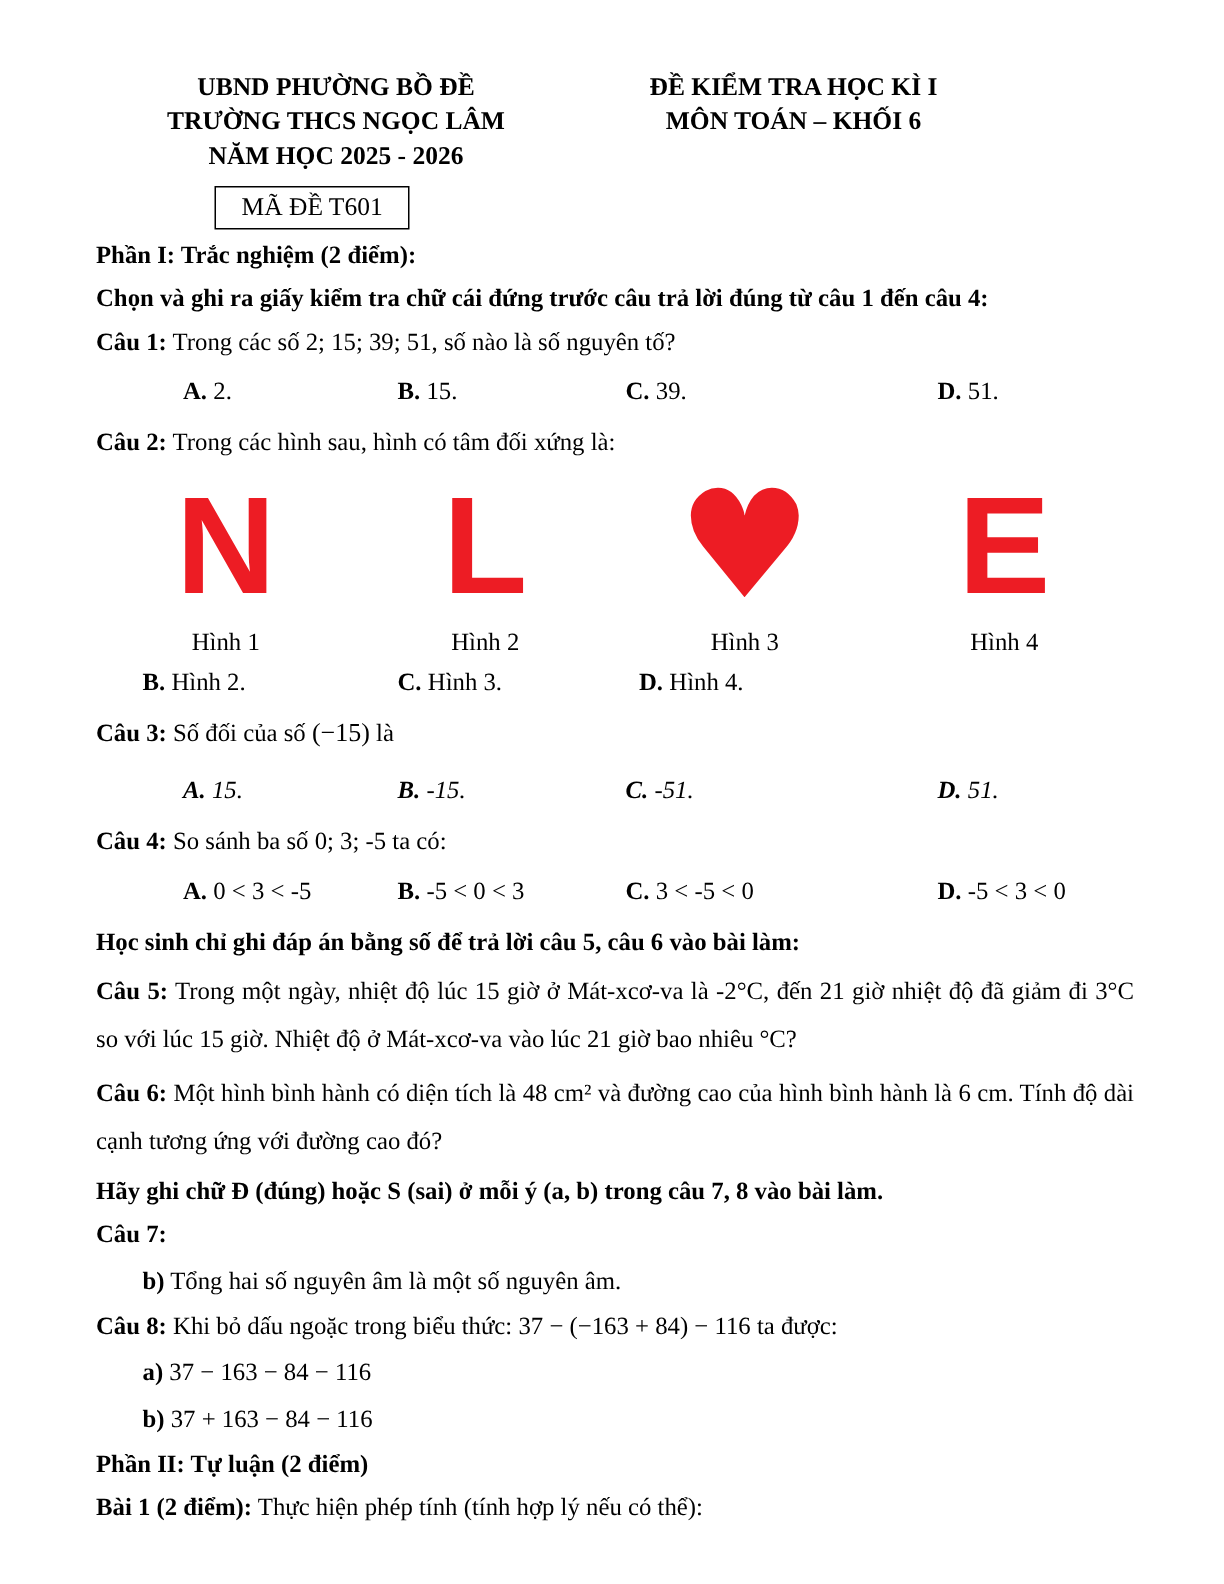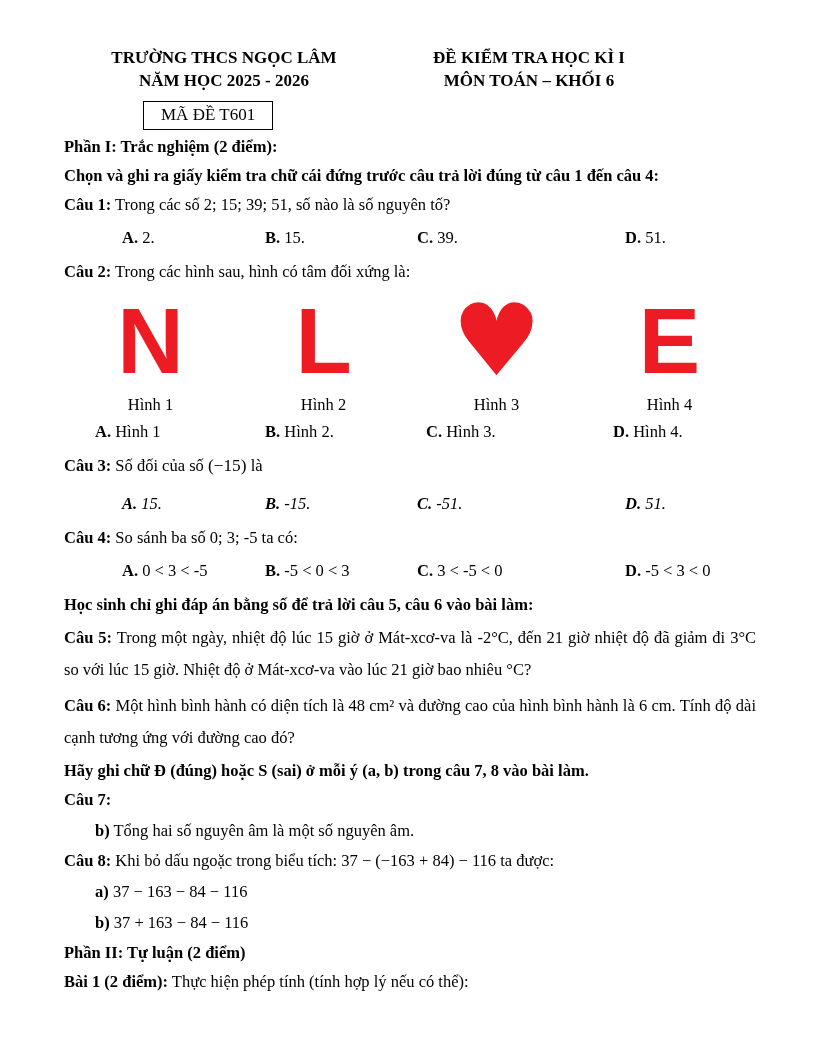--- a/index.html
+++ b/index.html
@@ -43,20 +43,21 @@
   .twocol { display:grid; grid-template-columns:313px 1fr; padding-left:38px; margin:6px 0; line-height:28px; }
   .expr-tall { font-size:1.05em; }
 </style>
 </head>
 <body>
 
 <div class="page">
 
   <div class="hdr">
     <div class="hdr-left">
+      <div>UBND PHƯỜNG BỒ ĐỀ</div>
       <div>TRƯỜNG THCS NGỌC LÂM</div>
       <div>NĂM HỌC 2025 - 2026</div>
     </div>
     <div class="hdr-right">
       <div>ĐỀ KIỂM TRA HỌC KÌ I</div>
       <div>MÔN TOÁN – KHỐI 6</div>
     </div>
   </div>
 
   <div class="code-box-row">
@@ -93,21 +94,20 @@
     <div class="fig">
       <div class="fig-glyph heart red-glyph" style="color: rgb(237, 28, 36);">♥</div>
       <div class="fig-caption">Hình 3</div>
     </div>
     <div class="fig">
       <div class="fig-glyph red-glyph" style="color: rgb(237, 28, 36);">E</div>
       <div class="fig-caption">Hình 4</div>
     </div>
   </div>
   <div class="opts q2o">
-    <span><b>A.</b> <span>Hình 1</span></span>
     <span><b>B.</b> <span>Hình 2.</span></span>
     <span><b>C.</b> <span>Hình 3.</span></span>
     <span><b>D.</b> <span>Hình 4.</span></span>
   </div>
 
   <div class="line" style="margin-top:8px;">
     <span class="qlabel">Câu 3:</span>
     <span>Số đối của số</span>
     <span class="math expr-tall">(−15)</span>
     <span>là</span>
@@ -145,21 +145,21 @@
   <div class="line bold">Hãy ghi chữ Đ (đúng) hoặc S (sai) ở mỗi ý (a, b) trong câu 7, 8 vào bài làm.</div>
 
   <div class="line bold">Câu 7:</div>
   <div class="subitem">
     <b>b)</b>
     <span>Tổng hai số nguyên âm là một số nguyên âm.</span>
   </div>
 
   <div class="line">
     <span class="qlabel">Câu 8:</span>
-    <span>Khi bỏ dấu ngoặc trong biểu tích:</span>
+    <span>Khi bỏ dấu ngoặc trong biểu thức:</span>
     <span class="math">37 − (−163 + 84) − 116</span>
     <span>ta được:</span>
   </div>
   <div class="subitem math">
     <b>a)</b>
     <span>37 − 163 − 84 − 116</span>
   </div>
   <div class="subitem math">
     <b>b)</b>
     <span>37 + 163 − 84 − 116</span>

